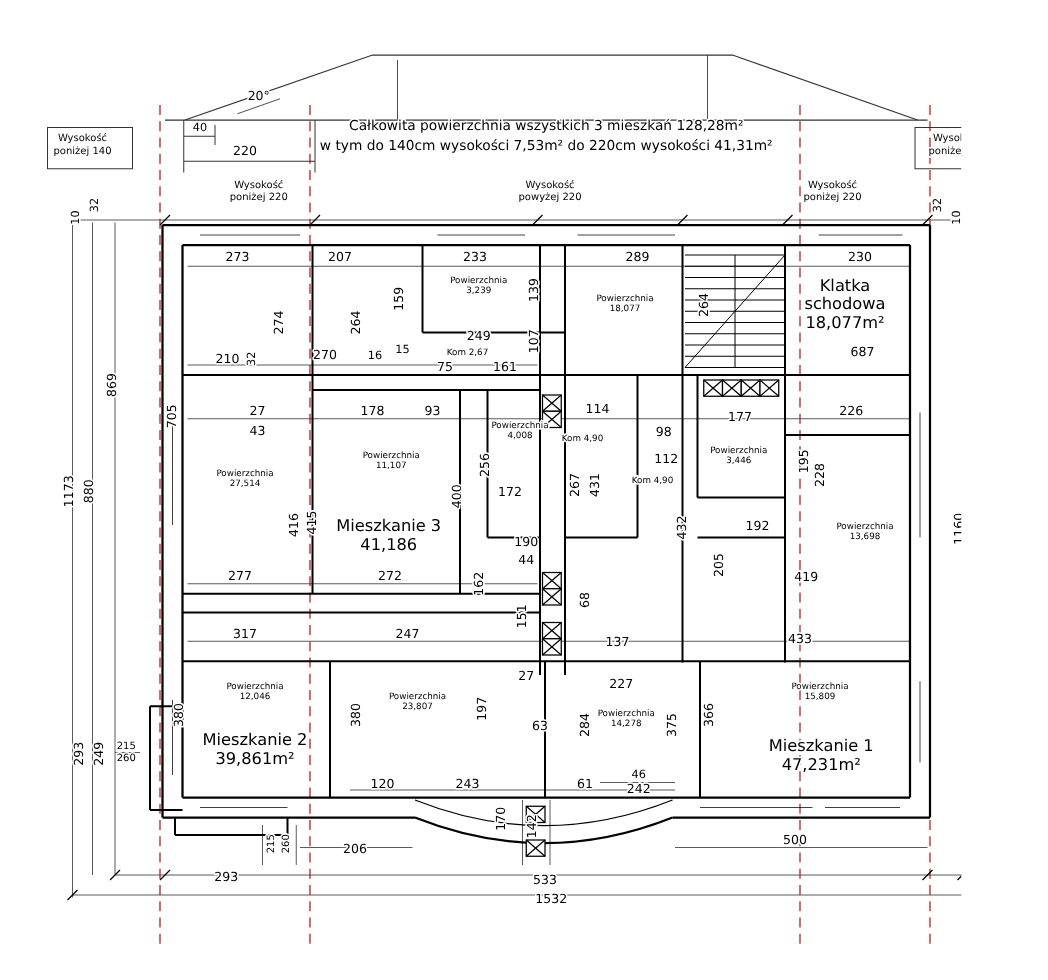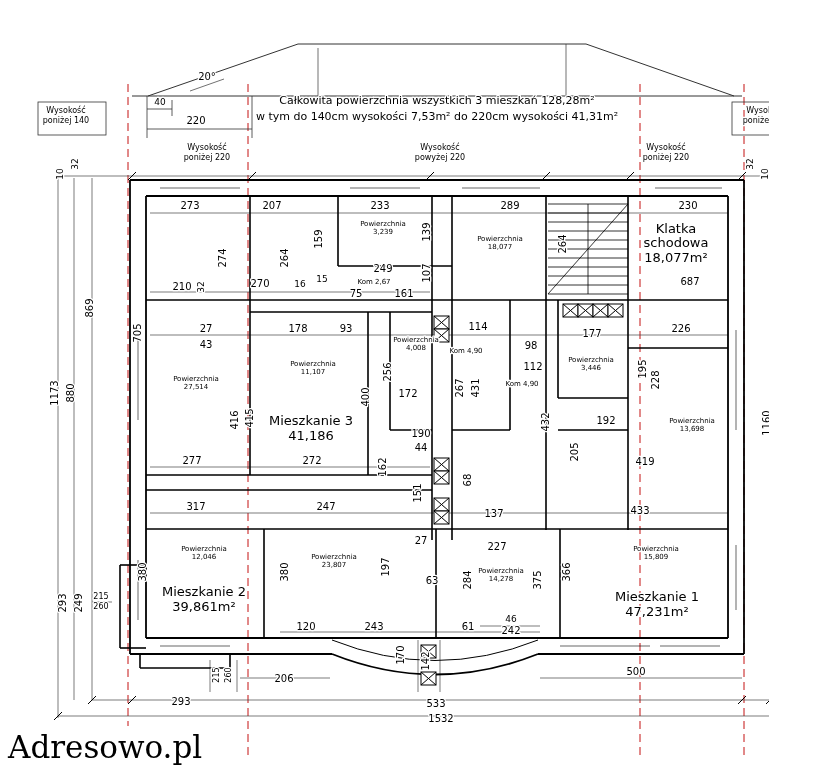--- a/index.html
+++ b/index.html
@@ -319,14 +319,13 @@
         <text x="219" y="675" font-size="8" text-anchor="middle" transform="rotate(-90 219 675)">215</text>
         <text x="231" y="675" font-size="8" text-anchor="middle" transform="rotate(-90 231 675)">260</text>
         <text x="284" y="682" font-size="10" text-anchor="middle">206</text>
         <text x="636" y="675" font-size="10" text-anchor="middle">500</text>
         <text x="181" y="705" font-size="10" text-anchor="middle">293</text>
         <text x="436" y="707" font-size="10" text-anchor="middle">533</text>
         <text x="441" y="722" font-size="10" text-anchor="middle">1532</text>
       </g>
   </svg>
 
-  <div class="watermark">Adresowo.pl</div>
 </div>
 
 </body></html>

